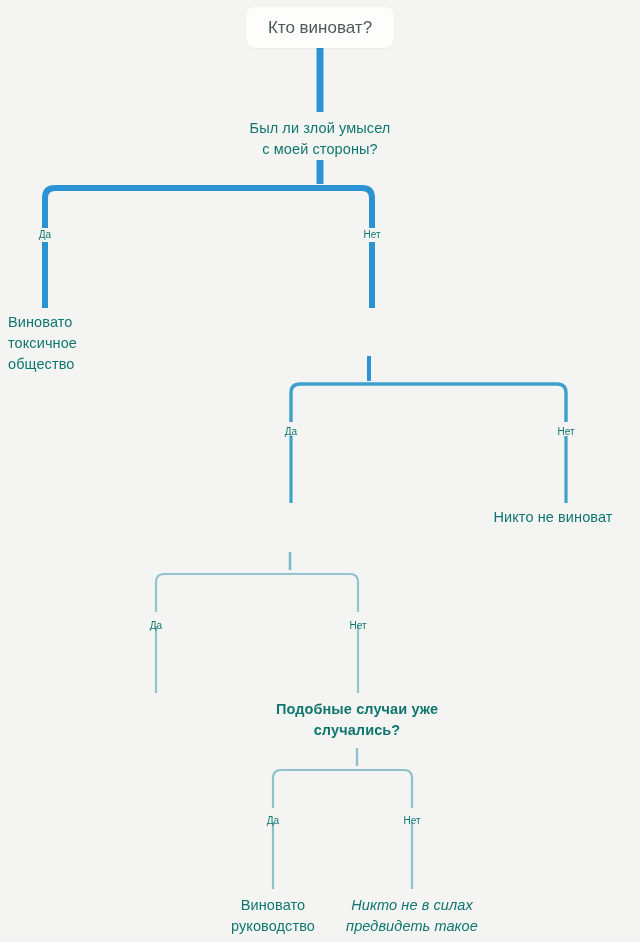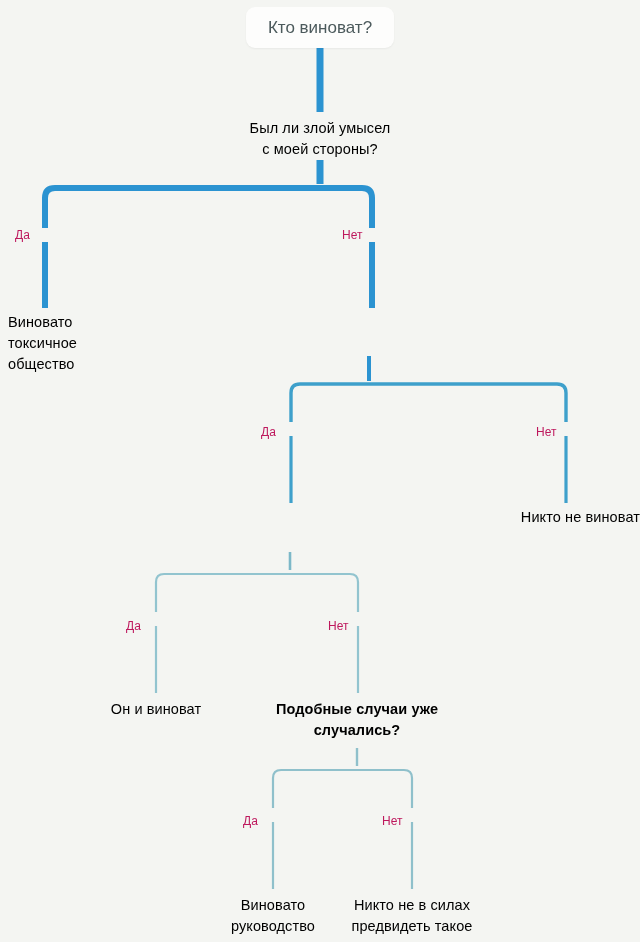--- a/index.html
+++ b/index.html
@@ -20,32 +20,33 @@
   svg.edges {
     position: absolute;
     left: 0;
     top: 0;
     width: 640px;
     height: 942px;
     pointer-events: none;
   }
   .node-text {
     position: absolute;
-    color: #000000;
+    color: #0f766e;
     font-size: 14.5px;
     line-height: 21px;
     text-align: center;
     white-space: pre-line;
     letter-spacing: 0.1px;
   }
   .label-text {
     position: absolute;
-    color: #be185d;
-    font-size: 12px;
+    color: #0f766e;
+    font-size: 10px;
     line-height: 18px;
+    text-align: center;
     white-space: nowrap;
   }
   .title-box {
     position: absolute;
     background: #fdfdfc;
     border-radius: 9px;
     box-shadow: 0 1px 2px rgba(0,0,0,0.05);
     display: flex;
     align-items: center;
     justify-content: center;
@@ -104,32 +105,31 @@
 
   <div class="node-text" style="left:0px; top:312px; width:106px; text-align:left; padding-left:8px;">Виновато
 токсичное
 общество</div>
 
 
   <div class="label-text" style="left:261px; top:423px; width:60px;">Да</div>
   <div class="label-text" style="left:536px; top:423px; width:60px;">Нет</div>
 
 
-  <div class="node-text" style="left:466px; top:507px; width:174px; text-align:right;">Никто не виноват</div>
+  <div class="node-text" style="left:466px; top:507px; width:174px; text-align:center;">Никто не виноват</div>
 
   <div class="label-text" style="left:126px; top:617px; width:60px;">Да</div>
   <div class="label-text" style="left:328px; top:617px; width:60px;">Нет</div>
 
-  <div class="node-text" style="left:90px; top:699px; width:132px;">Он и виноват</div>
 
   <div class="node-text" style="left:253px; top:699px; width:208px;font-weight:bold;">Подобные случаи уже
 случались?</div>
 
   <div class="label-text" style="left:243px; top:812px; width:60px;">Да</div>
   <div class="label-text" style="left:382px; top:812px; width:60px;">Нет</div>
 
   <div class="node-text" style="left:209px; top:895px; width:128px;">Виновато
 руководство</div>
 
-  <div class="node-text" style="left:331px; top:895px; width:162px;">Никто не в силах
+  <div class="node-text" style="left:331px; top:895px; width:162px;font-style:italic;">Никто не в силах
 предвидеть такое</div>
 
 </div>
 
 </body></html>

